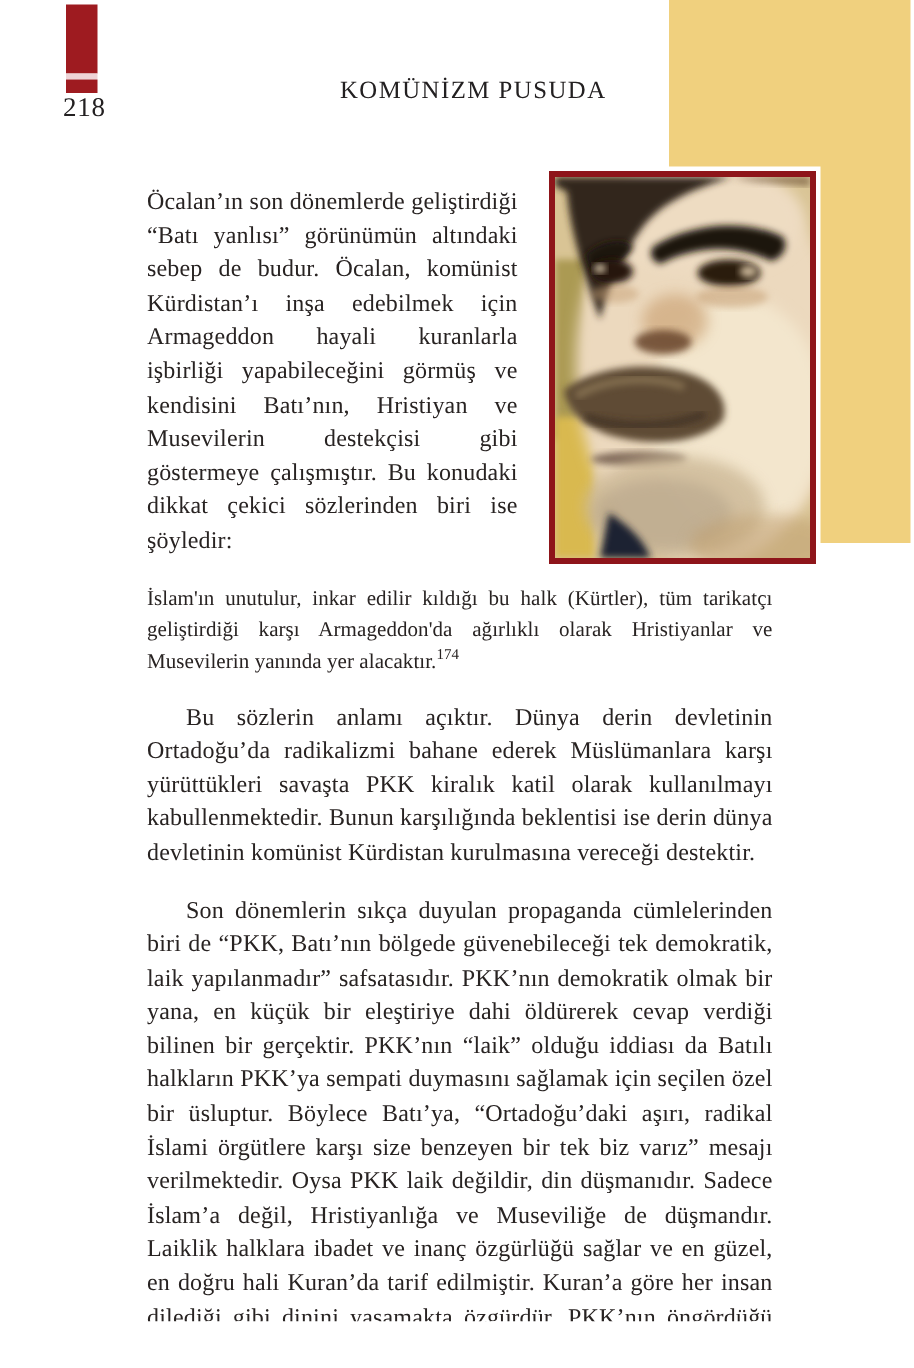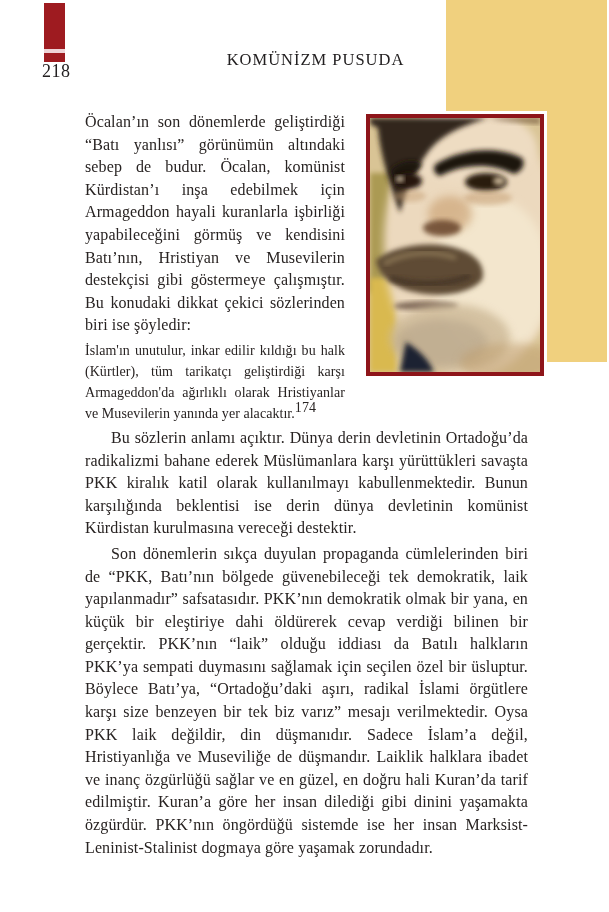--- a/index.html
+++ b/index.html
@@ -42,27 +42,27 @@
   }
   .photo-border svg{display:block;width:170px;height:254px;}
   
   .text-flow{
     position:absolute;left:82px;top:108px;width:449px;
     font-size:16px;line-height:22.6px;
     text-align:justify;color:#282322;
     letter-spacing:.12px;
   }
   .float-spacer{float:right;width:186px;height:278px;}
-  .text-flow p{margin:3px;padding:0;}
+  .text-flow p{margin:16px;padding:0;}
   .p-indent{text-indent:26px;font-family:Liberation Serif, serif;}
   .quote{
     margin:0 0 0 25px;
     font-size:14px;line-height:21px;letter-spacing:.05px;
   }
-  .quote sup{font-size:14px;line-height:0;vertical-align:super;}
+  .quote sup{font-size:10px;line-height:0;vertical-align:super;}
 </style>
 </head>
 <body>
 
 <div class="page">
 
   <div class="yellow-block"></div>
 
   <div class="bookmark">
     <div class="seg1"></div>

